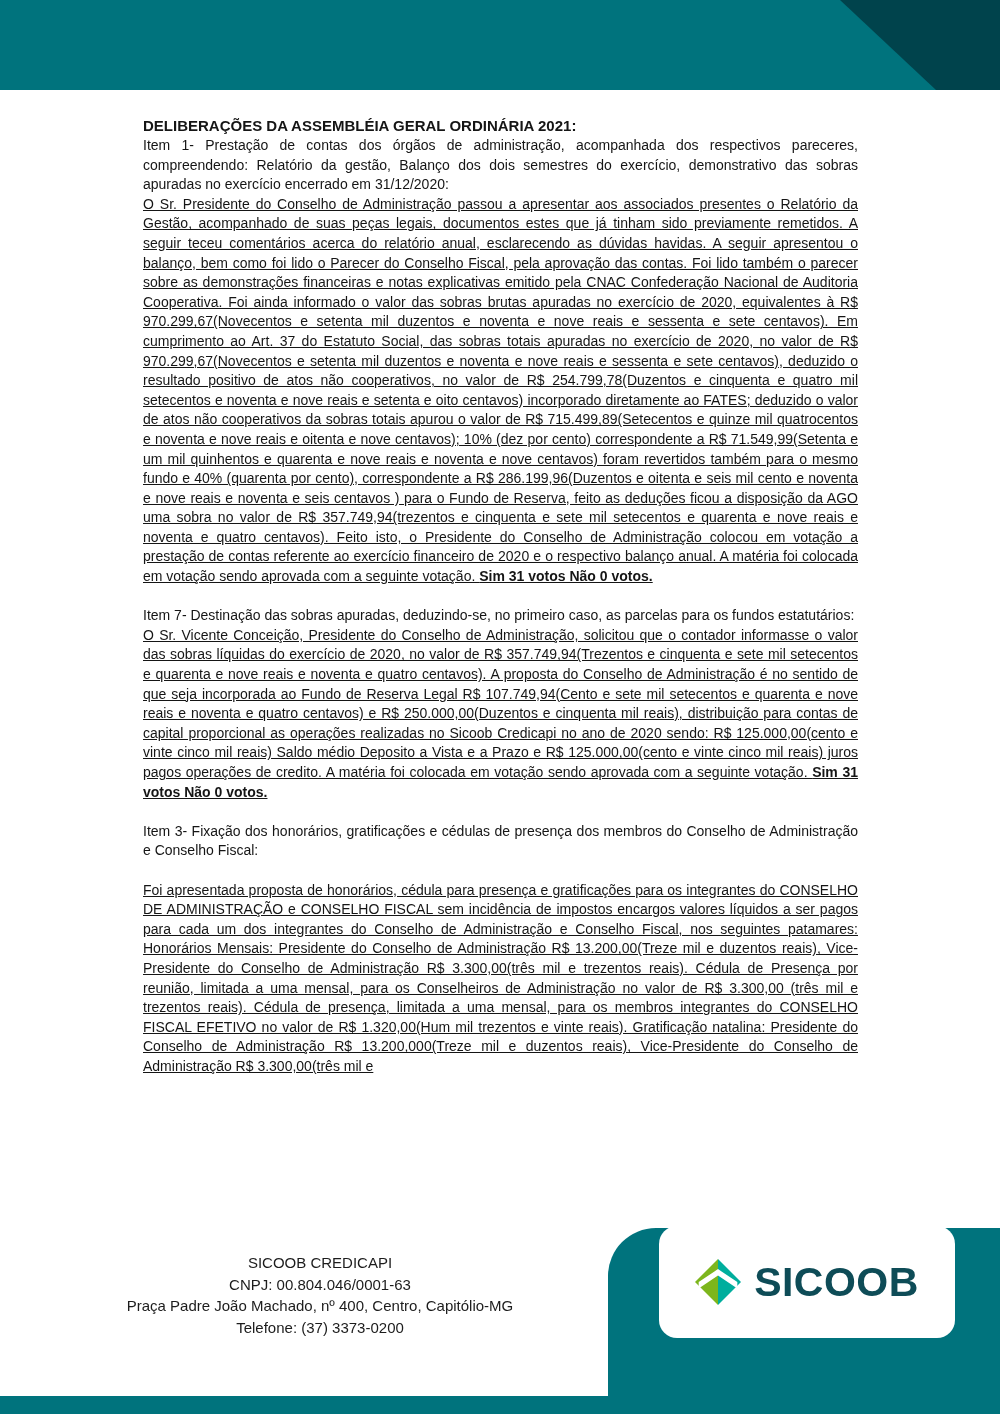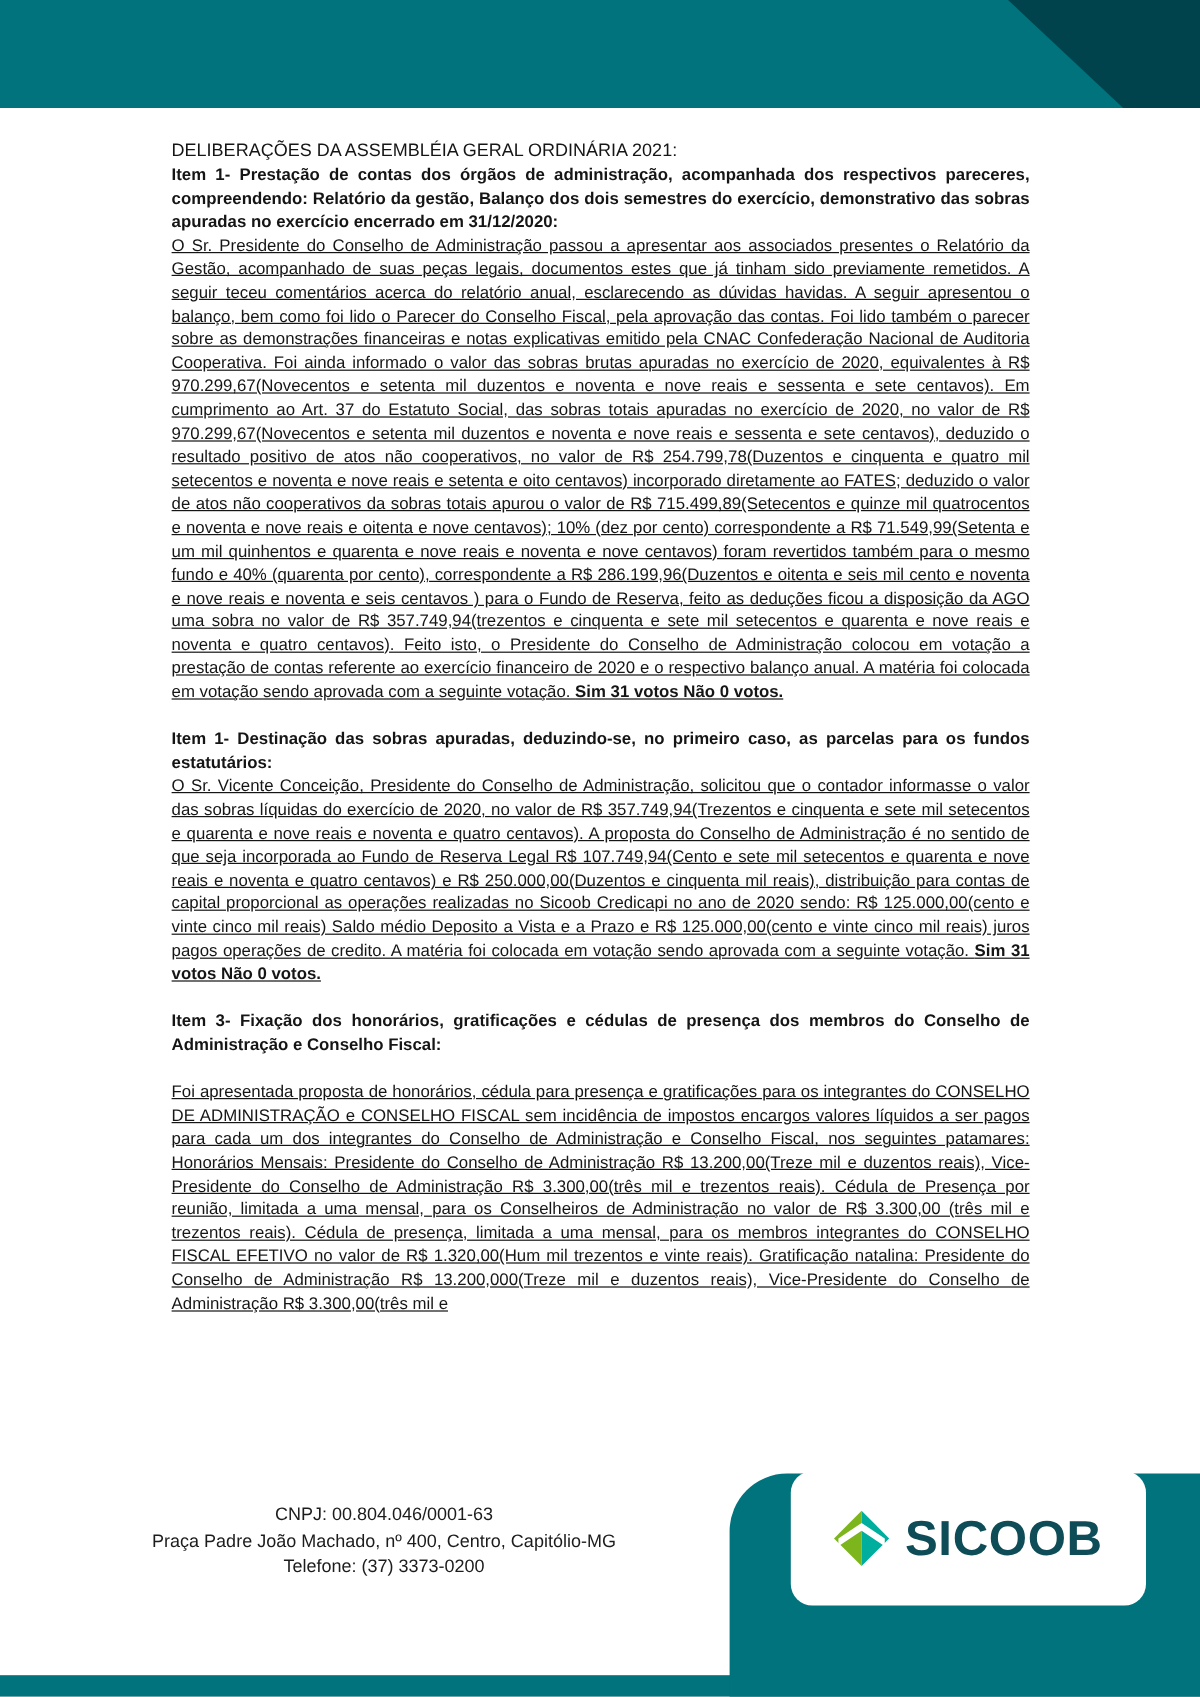--- a/index.html
+++ b/index.html
@@ -25,25 +25,25 @@
     position:absolute;top:0;right:0;width:160px;height:90px;
     background:var(--teal-dark);
     clip-path:polygon(0 0,100% 0,100% 100%,60% 100%);
   }
   
   .content{
     position:absolute;top:116px;left:143px;width:715px;
     font-size:14px;line-height:19.6px;color:var(--ink);
   }
   .doc-title{
-    font-size:15px;font-weight:normal;margin:0;line-height:20px;
+    font-size:15px;font-weight:bold;margin:0;line-height:20px;
   }
   .item{margin:0 0 19.6px 0;}
   .item-heading{
-    font-weight:bold;margin:0;text-align:justify;
+    font-weight:normal;margin:0;text-align:justify;
   }
   .item-body{
     margin:0;text-align:justify;text-decoration:underline;
   }
   .item-body.spaced{margin-top:19.6px;}
   .bold-tail{font-weight:bold;}
   
   .footer-info{
     position:absolute;left:75px;top:1252px;width:490px;
     text-align:center;font-size:15px;line-height:21.5px;color:#1c1c1c;
@@ -76,31 +76,32 @@
 
 <main class="content">
   <h1 class="doc-title">DELIBERAÇÕES DA ASSEMBLÉIA GERAL ORDINÁRIA 2021:</h1>
 
   <section class="item">
     <p class="item-heading">Item 1- Prestação de contas dos órgãos de administração, acompanhada dos respectivos pareceres, compreendendo: Relatório da gestão, Balanço dos dois semestres do exercício, demonstrativo das sobras apuradas no exercício encerrado em 31/12/2020:</p>
     <p class="item-body"><span>O Sr. Presidente do Conselho de Administração passou a apresentar aos associados presentes o Relatório da Gestão, acompanhado de suas peças legais, documentos estes que já tinham sido previamente remetidos. A seguir teceu comentários acerca do relatório anual, esclarecendo as dúvidas havidas. A seguir apresentou o balanço, bem como foi lido o Parecer do Conselho Fiscal, pela aprovação das contas. Foi lido também o parecer sobre as demonstrações financeiras e notas explicativas emitido pela CNAC Confederação Nacional de Auditoria Cooperativa. Foi ainda informado o valor das sobras brutas apuradas no exercício de 2020, equivalentes à R$ 970.299,67(Novecentos e setenta mil duzentos e noventa e nove reais e sessenta e sete centavos). Em cumprimento ao Art. 37 do Estatuto Social, das sobras totais apuradas no exercício de 2020, no valor de R$ 970.299,67(Novecentos e setenta mil duzentos e noventa e nove reais e sessenta e sete  centavos), deduzido o resultado positivo de atos não cooperativos, no valor de R$ 254.799,78(Duzentos e cinquenta e quatro mil setecentos e noventa e nove reais e setenta e oito centavos) incorporado diretamente ao FATES; deduzido o valor de atos não cooperativos  da sobras totais apurou o valor de R$ 715.499,89(Setecentos e quinze mil quatrocentos e noventa e nove reais e oitenta e nove  centavos); 10% (dez por cento) correspondente a R$ 71.549,99(Setenta e um mil quinhentos e quarenta e nove reais e noventa e nove centavos) foram revertidos também para o mesmo fundo e 40% (quarenta por cento), correspondente a R$ 286.199,96(Duzentos e oitenta e seis mil cento e noventa e nove reais e noventa e seis  centavos ) para o Fundo de Reserva, feito as deduções ficou a disposição da AGO uma sobra no valor de R$ 357.749,94(trezentos e cinquenta e sete mil setecentos e quarenta e nove reais e noventa e quatro centavos). Feito isto, o Presidente do Conselho de Administração colocou em votação a prestação de contas referente ao exercício financeiro de 2020 e o respectivo balanço anual. A matéria foi colocada em votação sendo aprovada com a seguinte votação. </span><span class="bold-tail">Sim 31 votos Não 0 votos.</span></p>
   </section>
 
   <section class="item">
-    <p class="item-heading">Item 1- Destinação das sobras apuradas, deduzindo-se, no primeiro caso, as parcelas para os fundos estatutários:</p>
+    <p class="item-heading">Item 7- Destinação das sobras apuradas, deduzindo-se, no primeiro caso, as parcelas para os fundos estatutários:</p>
     <p class="item-body"><span>O Sr. Vicente Conceição, Presidente do Conselho de Administração, solicitou que o contador informasse o valor das sobras líquidas do exercício de 2020, no valor de R$ 357.749,94(Trezentos e cinquenta e sete mil setecentos e quarenta e nove reais e noventa e quatro centavos).  A proposta do Conselho de Administração é no sentido de que seja incorporada ao Fundo de Reserva Legal R$ 107.749,94(Cento e sete mil setecentos e quarenta e nove reais e noventa e quatro centavos) e R$ 250.000,00(Duzentos e cinquenta mil reais), distribuição para contas de capital proporcional as operações realizadas no Sicoob Credicapi no ano de 2020 sendo: R$ 125.000,00(cento e vinte cinco mil reais) Saldo médio  Deposito a Vista e a Prazo e R$ 125.000,00(cento e vinte cinco mil reais) juros pagos operações de credito.   A matéria foi colocada em votação sendo aprovada com a seguinte votação. </span><span class="bold-tail">Sim 31 votos Não 0 votos.</span></p>
   </section>
 
   <section class="item">
     <p class="item-heading">Item 3- Fixação dos honorários, gratificações e cédulas de presença dos membros do Conselho de Administração e Conselho Fiscal:</p>
     <p class="item-body spaced"><span>Foi apresentada proposta de honorários, cédula para presença e gratificações para os integrantes do CONSELHO DE ADMINISTRAÇÃO e CONSELHO FISCAL sem incidência de impostos encargos valores líquidos a ser pagos para cada um dos integrantes do Conselho de Administração e Conselho Fiscal, nos seguintes patamares: Honorários Mensais: Presidente do Conselho de Administração R$ 13.200,00(Treze mil e duzentos reais), Vice-Presidente do Conselho de Administração R$ 3.300,00(três mil e trezentos  reais). Cédula de Presença por reunião, limitada a uma mensal, para os Conselheiros de Administração no valor de R$ 3.300,00 (três mil e trezentos reais). Cédula de presença, limitada a uma mensal, para os membros integrantes do CONSELHO FISCAL EFETIVO no valor de R$ 1.320,00(Hum mil trezentos e vinte reais). Gratificação natalina: Presidente do Conselho de Administração R$ 13.200,000(Treze mil e duzentos reais), Vice-Presidente do Conselho de Administração R$ 3.300,00(três mil e</span><span class="bold-tail"></span></p>
   </section>
 </main>
 
 <div class="footer-info">
+  <div>SICOOB CREDICAPI</div>
   <div>CNPJ: 00.804.046/0001-63</div>
   <div>Praça Padre João Machado, nº 400, Centro, Capitólio-MG</div>
   <div>Telefone: (37) 3373-0200</div>
 </div>
 
 <div class="teal-strip"></div>
 <div class="teal-corner"></div>
 
 <div class="logo-card">
   <svg class="logo-mark" viewBox="0 0 100 100" xmlns="http://www.w3.org/2000/svg">

